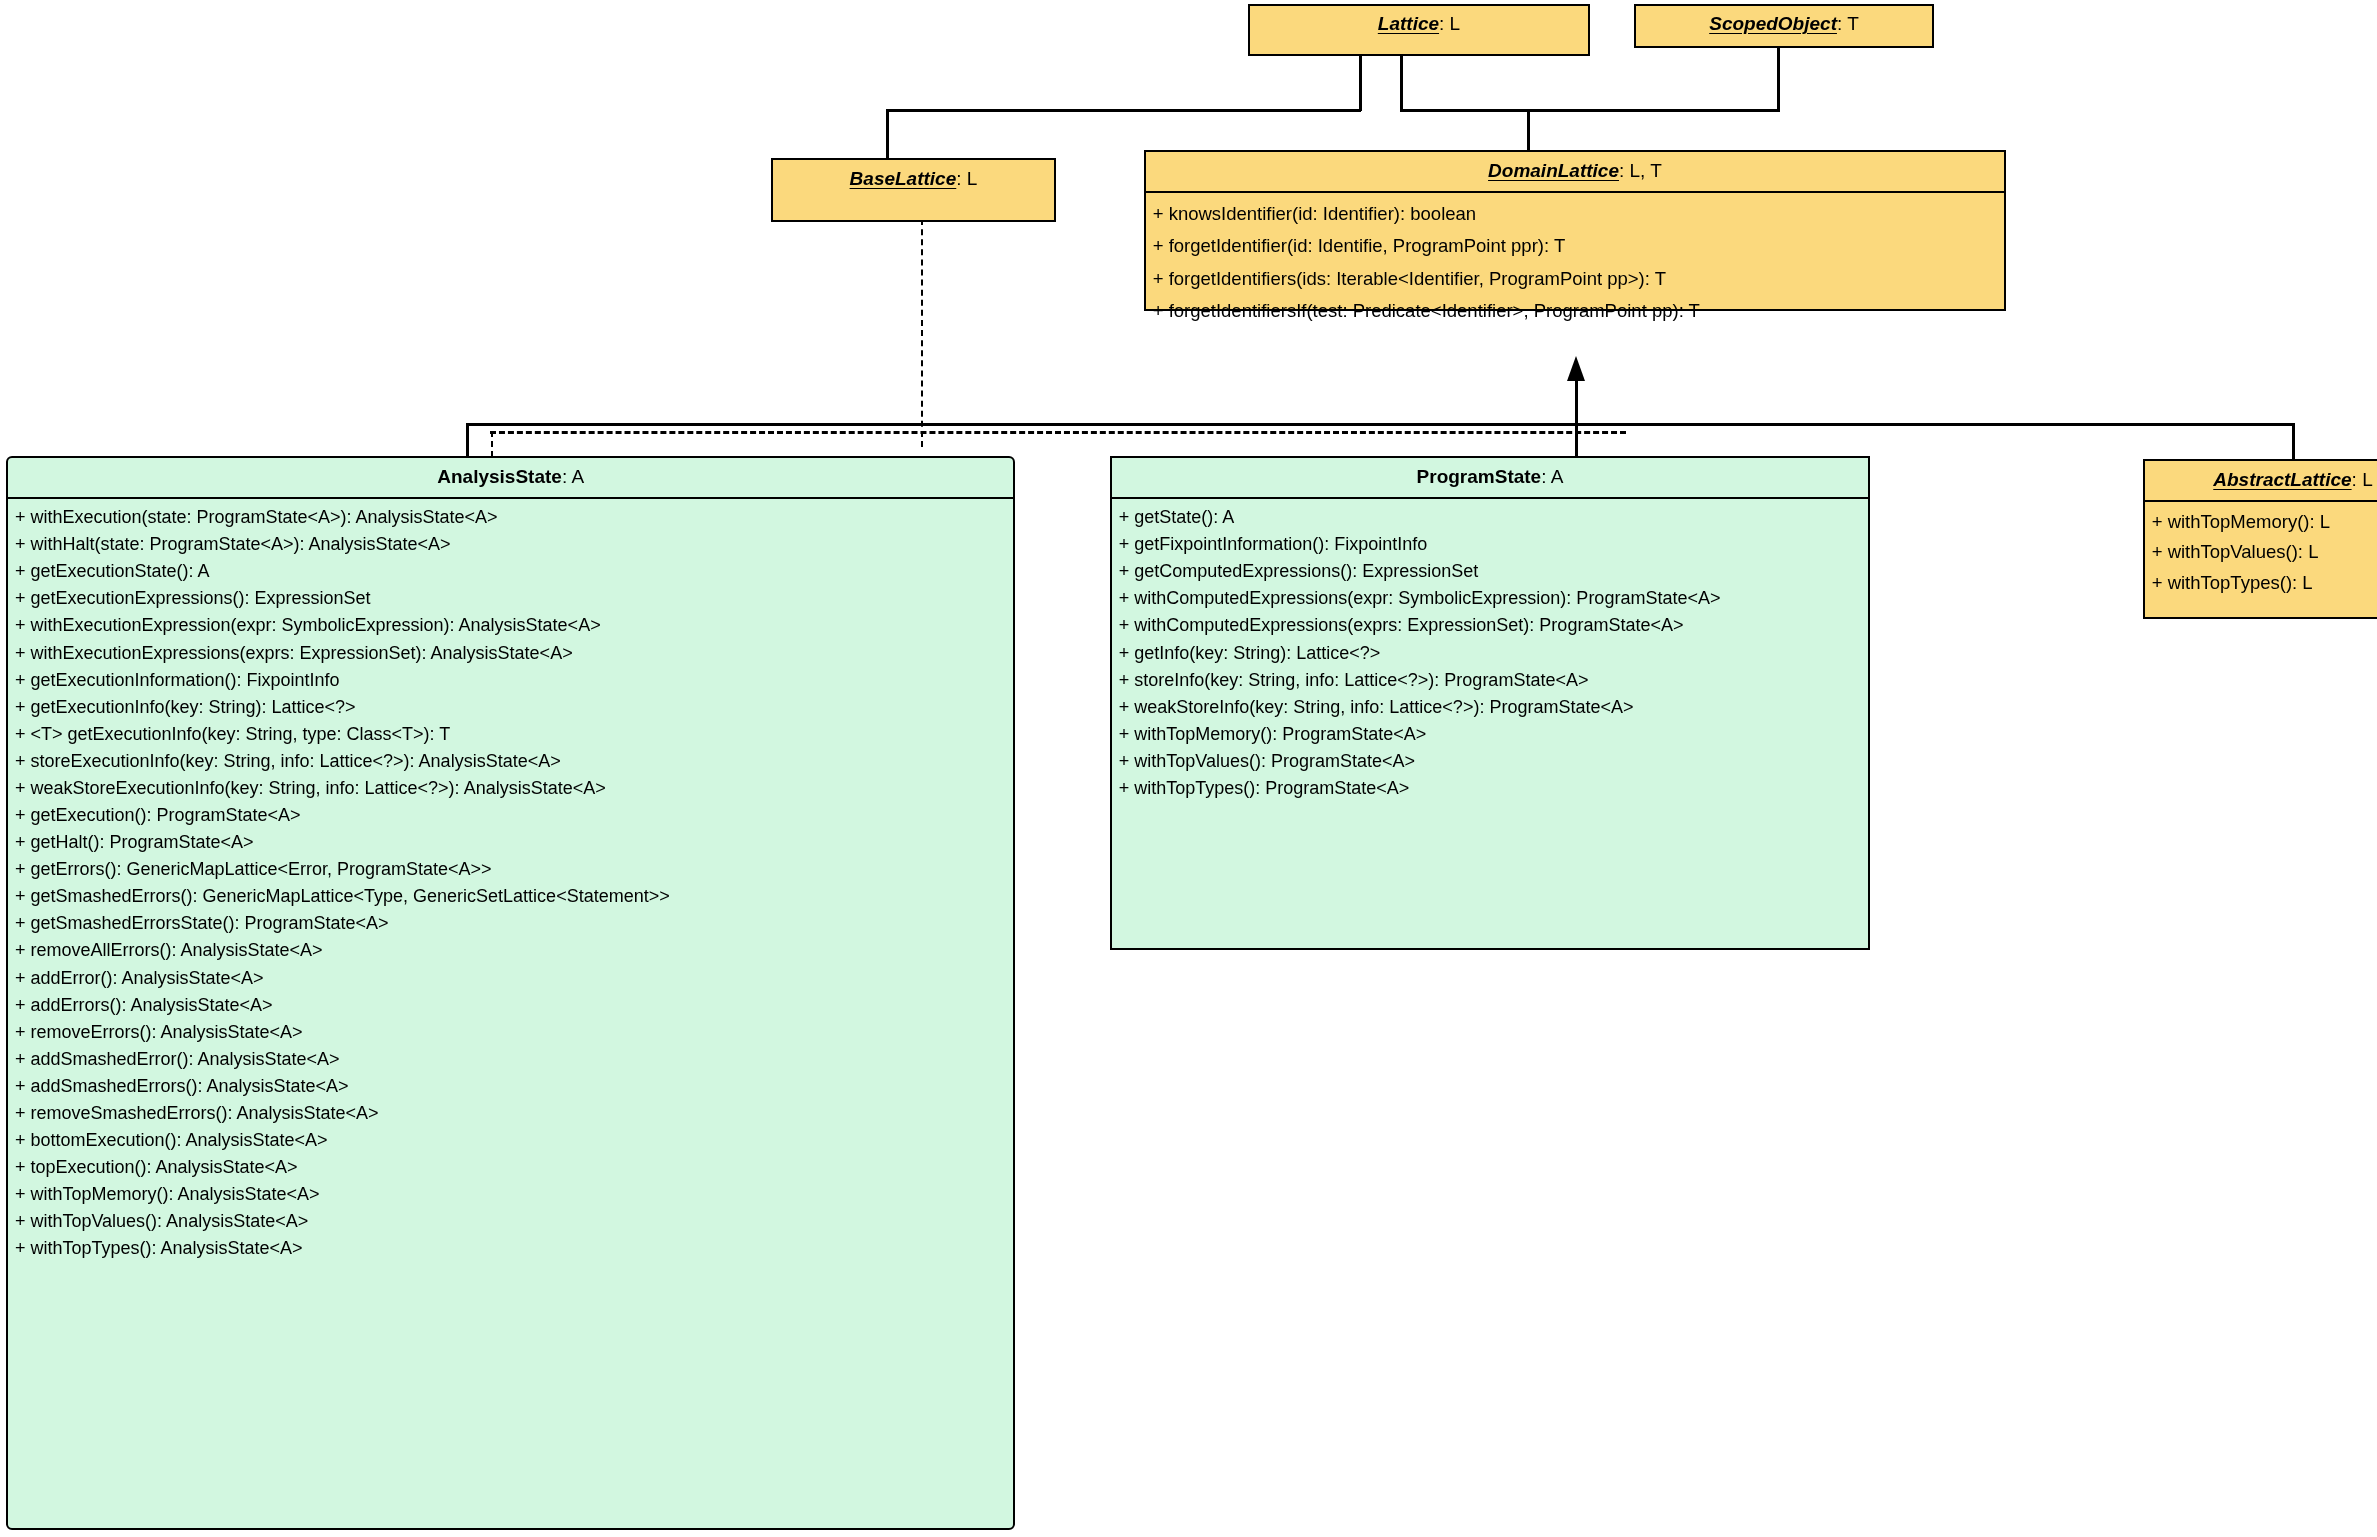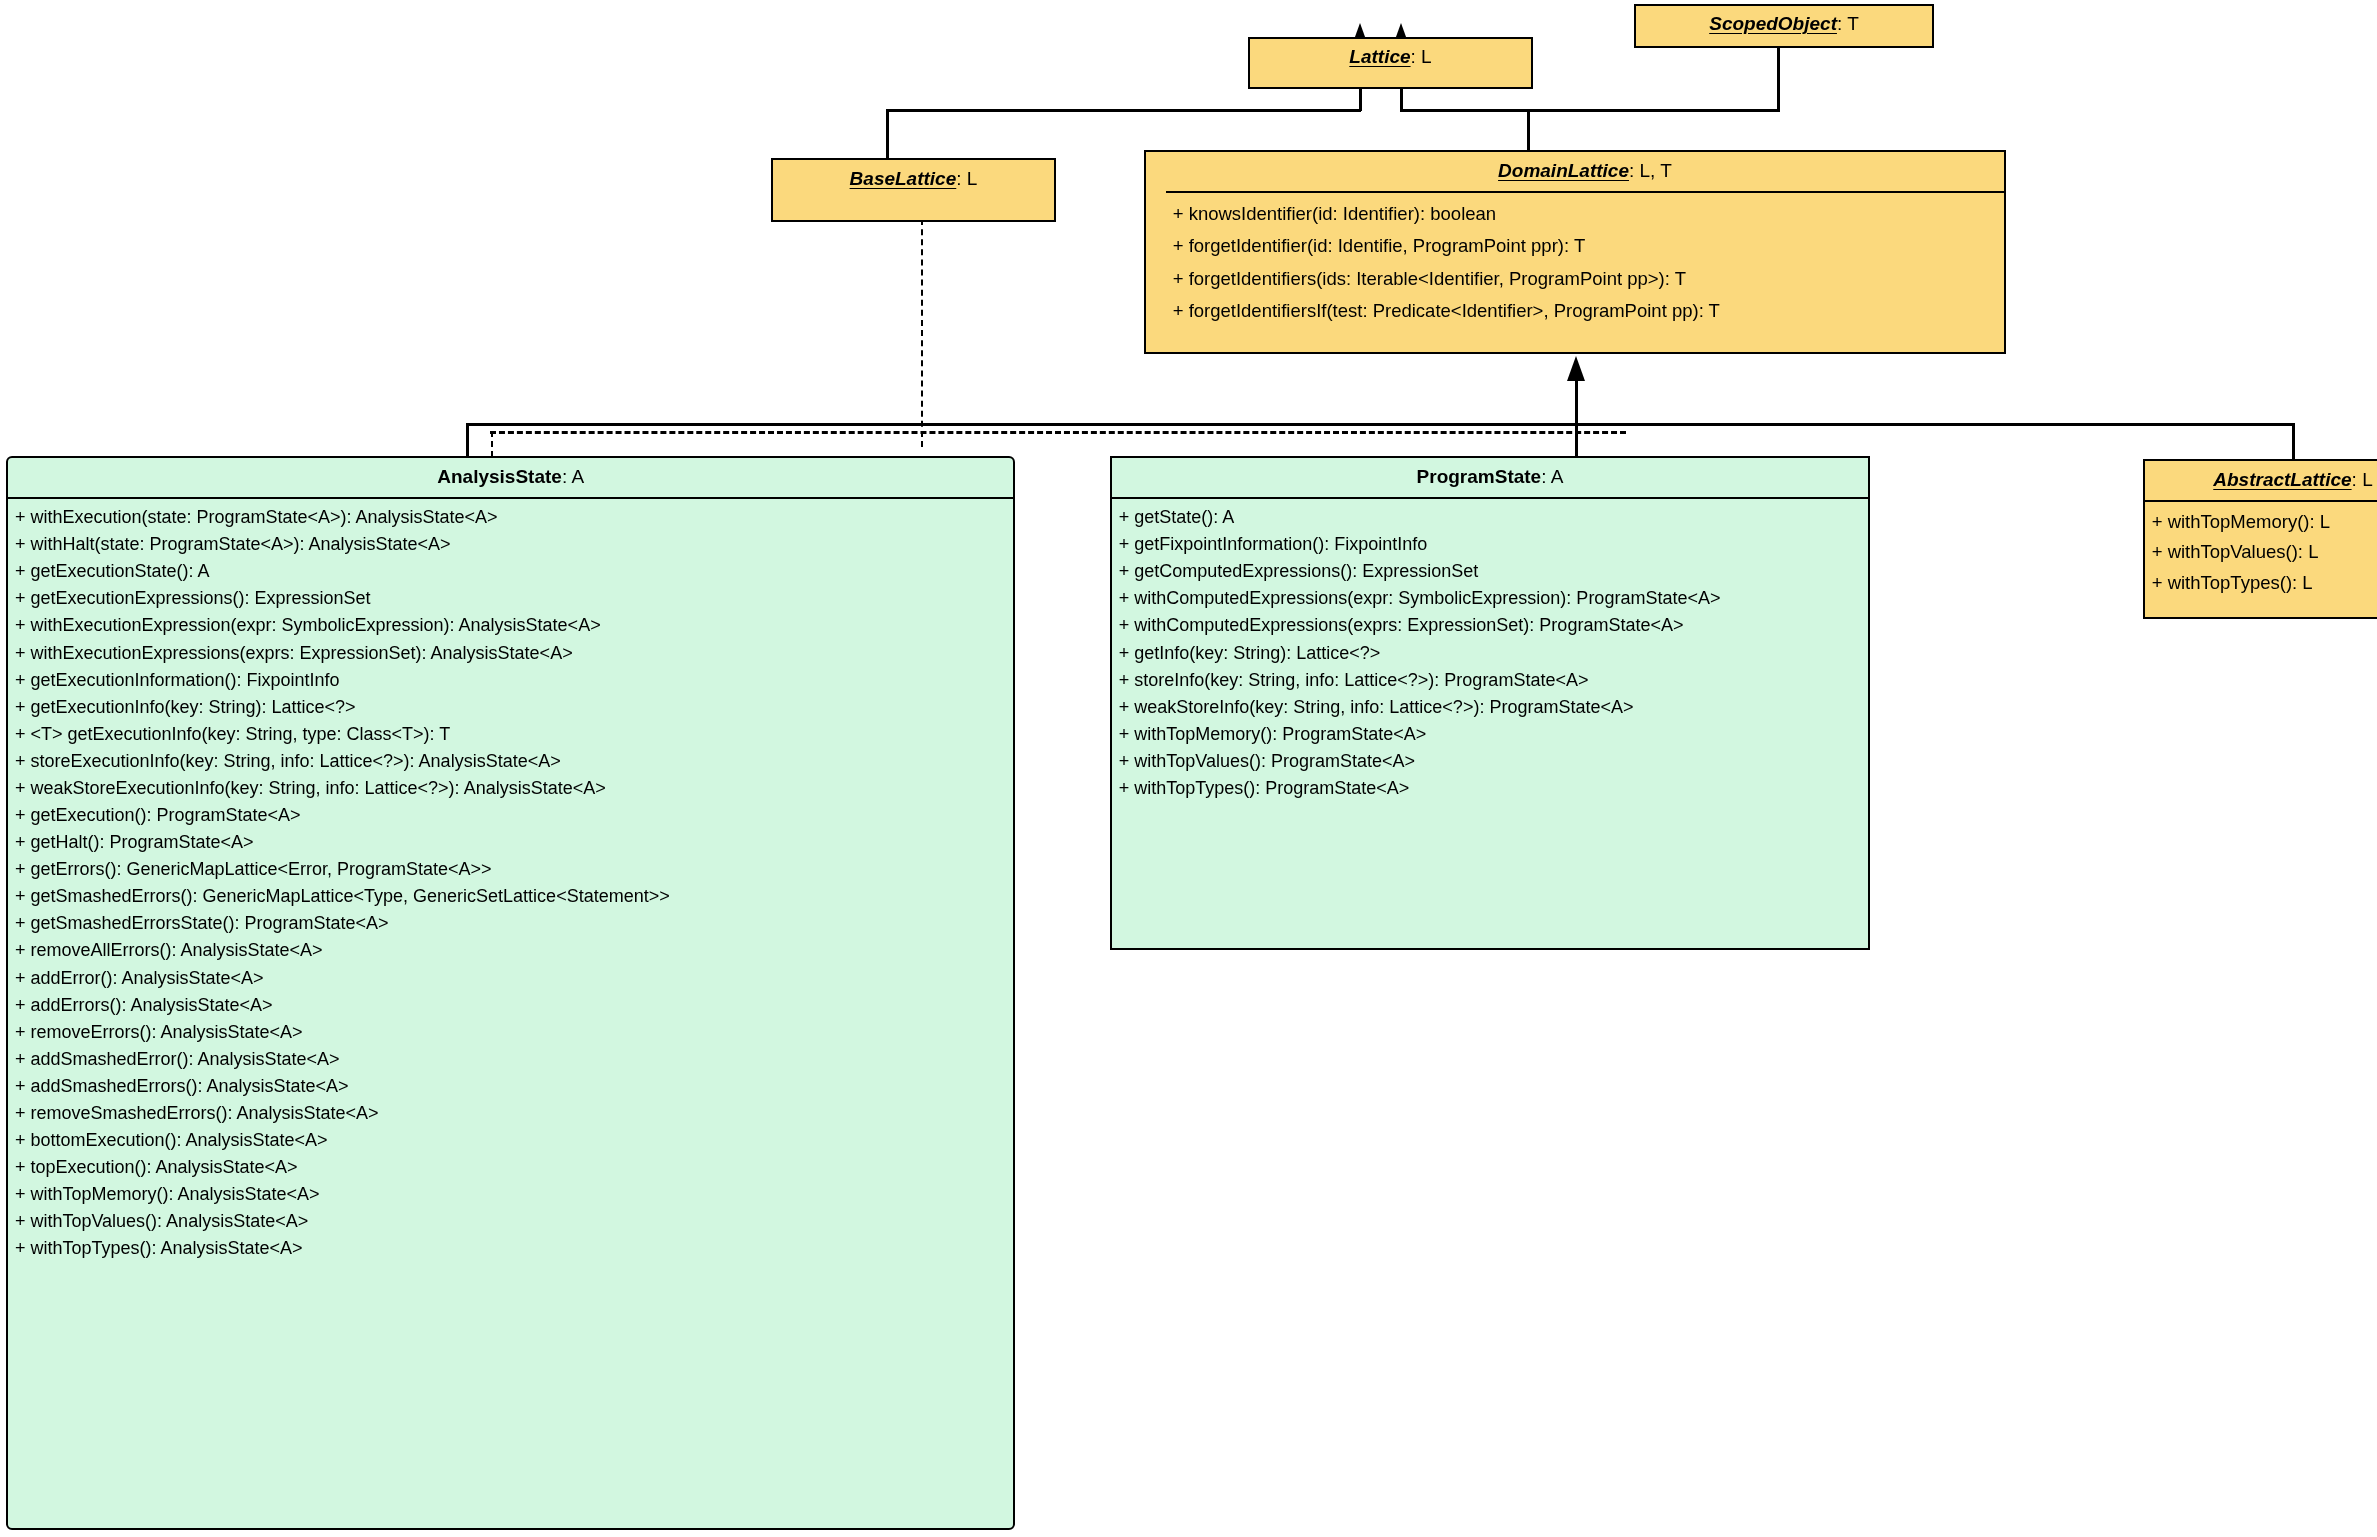--- a/index.html
+++ b/index.html
@@ -129,39 +129,39 @@
   <div class="conn v" style="left:466px; top:425px; height:33px;"></div>
   <div class="conn h" style="left:466px; top:423px; width:1112px;"></div>
   <div class="conn v" style="left:1575px; top:380px; height:44px;"></div>
   <div class="arrow-up" style="left:1567px; top:356px;"></div>
 
   <div class="conn v" style="left:1575px; top:423px; height:36px;"></div>
 
   <div class="conn h" style="left:1575px; top:423px; width:719px;"></div>
   <div class="conn v" style="left:2292px; top:423px; height:38px;"></div>
 
-  <div class="uml-box yellow box-lattice" style="left:1248px; top:3.8px; width:285px; height:52px;margin-top:33px;">
+  <div class="uml-box yellow box-lattice" style="left:1248px; top:3.8px; width:342px; height:52px;">
     <div class="uml-title abstract">
       <span class="cname">Lattice</span><span class="targs">: L</span>
     </div>
   </div>
 
   <div class="uml-box yellow box-scopedobject" style="left:1634px; top:3.8px; width:300px; height:44px;">
     <div class="uml-title abstract">
       <span class="cname">ScopedObject</span><span class="targs">: T</span>
     </div>
   </div>
 
   <div class="uml-box yellow box-baselattice" style="left:771px; top:158px; width:285px; height:64px;">
     <div class="uml-title abstract">
       <span class="cname">BaseLattice</span><span class="targs">: L</span>
     </div>
   </div>
 
-  <div class="uml-box yellow box-domainlattice" style="left:1144px; top:150px; width:862px; height:204px;padding-left:20px;">
+  <div class="uml-box yellow box-domainlattice" style="left:1144px; top:150px; width:862px; height:161px;">
     <div class="uml-title abstract">
       <span class="cname">DomainLattice</span><span class="targs">: L, T</span>
     </div>
     <div class="uml-sep"></div>
     <div class="uml-members">
       <div class="uml-member">+ knowsIdentifier(id: Identifier): boolean</div>
       <div class="uml-member">+ forgetIdentifier(id: Identifie, ProgramPoint ppr): T</div>
       <div class="uml-member">+ forgetIdentifiers(ids: Iterable&lt;Identifier, ProgramPoint pp&gt;): T</div>
       <div class="uml-member">+ forgetIdentifiersIf(test: Predicate&lt;Identifier&gt;, ProgramPoint pp): T</div>
     </div>

